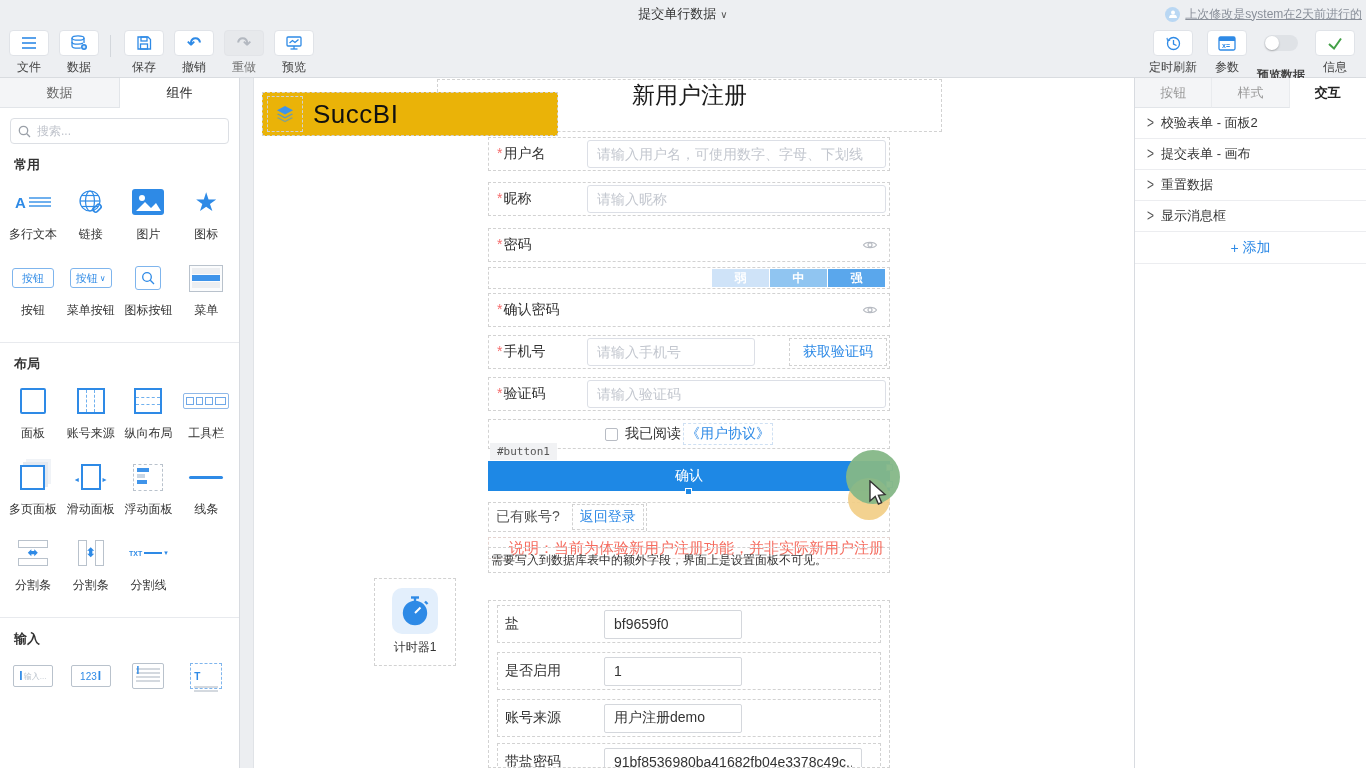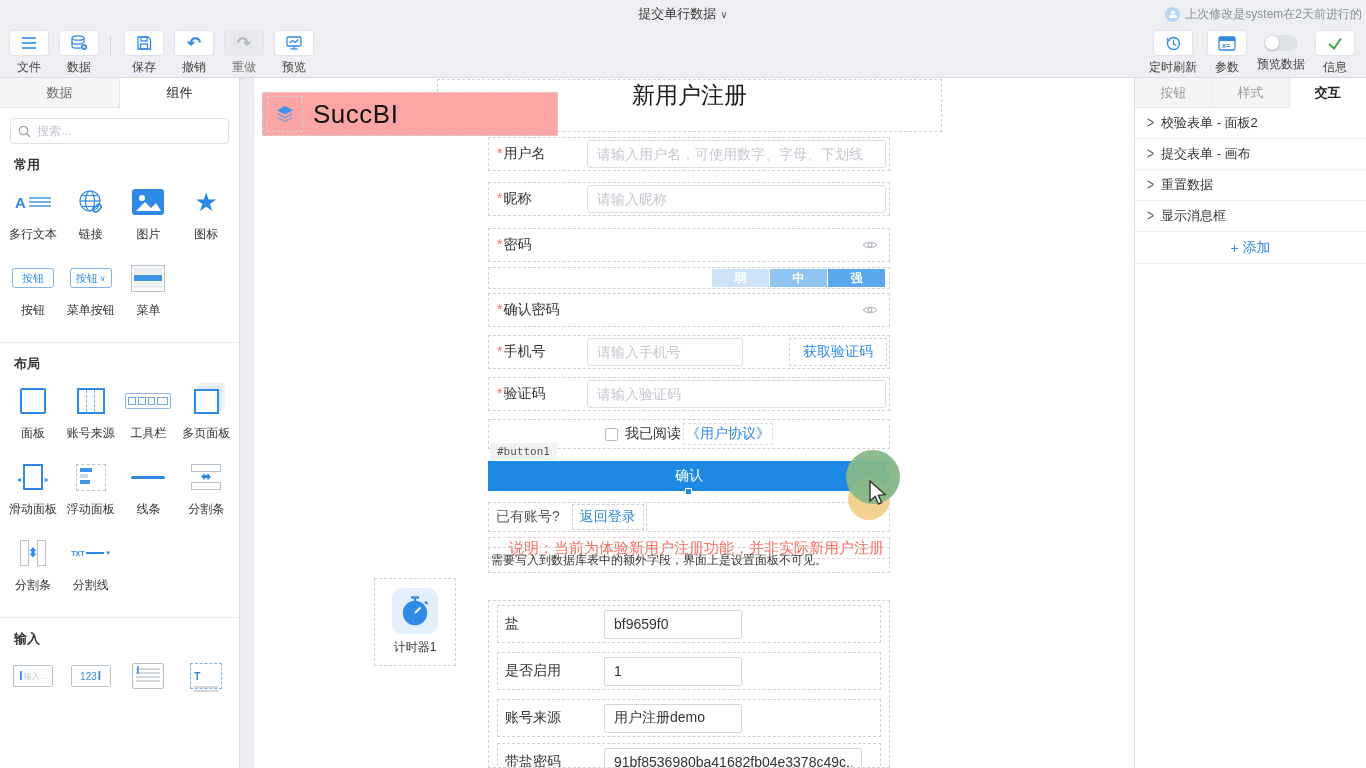--- a/index.html
+++ b/index.html
@@ -2,38 +2,38 @@
 <html><head>
 <meta charset="utf-8">
 <style>
   * { margin:0; padding:0; box-sizing:border-box; }
   html,body { width:1366px; height:768px; overflow:hidden; font-family:"Liberation Sans","DejaVu Sans",sans-serif; background:#fff; color:#333; }
   .abs { position:absolute; }
   
   #topbar { position:absolute; left:0; top:0; width:1366px; height:28px; background:#edeff2; }
   #topbar .title { position:absolute; left:0; right:0; top:0; height:28px; line-height:28px; text-align:center; font-size:13px; color:#333; }
   #topbar .caret { font-size:10px; color:#555; margin-left:4px; }
-  #topbar .meta { position:absolute; right:4px; top:0; height:28px; display:flex; align-items:center; gap:5px; font-size:12px; color:#8a909a; }
+  #topbar .meta { position:absolute; right:4px; top:0; height:28px; display:flex; align-items:center; gap:5px; font-size:12px; color:#8a909a;text-decoration:underline; }
   .avatar { width:15px; height:15px; border-radius:50%; background:#b9d7f3; display:flex; align-items:center; justify-content:center; }
   
   #toolbar { position:absolute; left:0; top:28px; width:1366px; height:50px; background:#edeff2; border-bottom:1px solid #d9dce0; }
   .tb-group { position:absolute; top:2px; display:flex; align-items:flex-start; }
   .tb-left { left:4px; } .tb-right { right:6px; }
   .tbtn { width:50px; text-align:center; cursor:pointer; }
   .tbtn .box { width:40px; height:26px; margin:0 auto; background:#fff; border:1px solid #e0e3e8; border-radius:4px; display:flex; align-items:center; justify-content:center; }
   .tbtn .lbl { font-size:12px; color:#444; margin-top:3px; white-space:nowrap; }
   .tbtn.disabled .box { background:#e7e9ec; border-color:#e2e4e8; }
   .tbtn.disabled .lbl { color:#737373; }
   .tbtn.wide { width:58px; }
   .tb-sep { width:1px; height:22px; background:#d3d7dc; margin:5px 8px 0 6px; }
   .glyph-blue { color:#2e8ae6; font-size:17px; line-height:1; font-weight:bold; }
   .glyph-gray { color:#b3b8c0; font-size:17px; line-height:1; font-weight:bold; }
   .toggle { width:34px; height:16px; border-radius:8px; background:#dfe2e6; position:relative; margin:5px auto 0; }
   .toggle .knob { position:absolute; left:1px; top:1px; width:14px; height:14px; border-radius:50%; background:#fff; box-shadow:0 1px 2px rgba(0,0,0,.25); }
-  .tbtn.toggle-btn .lbl { margin-top:5px; }
+  .tbtn.toggle-btn .lbl { margin-top:16px;font-weight:bold; }
   
   #lsb { position:absolute; left:0; top:78px; width:240px; height:690px; background:#fff; border-right:1px solid #d8dbe0; overflow:hidden; }
   #lsb .tabs { display:flex; height:30px; }
   #lsb .tab { flex:1; text-align:center; line-height:29px; font-size:13px; cursor:pointer; }
   #lsb .tab.inactive { background:#f4f5f7; color:#666; border-bottom:1px solid #e2e5e9; border-right:1px solid #e2e5e9; }
   #lsb .tab.active { background:#fff; color:#222; }
   .searchwrap { margin:10px 10px 4px; height:26px; border:1px solid #dcdfe4; border-radius:4px; display:flex; align-items:center; padding:0 7px; background:#fff; }
   .searchwrap input { border:none; outline:none; flex:1; font-size:12px; margin-left:6px; color:#333; background:transparent; font-family:inherit; }
   .searchwrap input::placeholder { color:#c0c4cc; }
   .sec-title { font-size:13px; font-weight:bold; color:#333; margin:12px 0 2px 14px; }
@@ -93,31 +93,31 @@
   .i-minput i { display:block; height:2px; background:#d4d9df; margin:2px 0; }
   .i-rinput { width:32px; height:26px; border:1px dashed #7fb5ed; padding:2px 3px; text-align:left; }
   .i-rinput .t { color:#2e8ae6; font-weight:bold; font-size:10px; line-height:8px; }
   .i-rinput i { display:block; height:2px; background:#d4d9df; margin:2px 0; }
   
   #canvas { position:absolute; left:240px; top:78px; width:894px; height:690px; background:#fff; overflow:hidden; }
   #canvas .gutter { position:absolute; left:0; top:0; width:14px; height:690px; background:#eceef1; border-right:1px solid #e0e3e7; }
   .dashed { border:1px dashed #d2d2d2; }
   #title-panel { left:197px; top:1px; width:505px; height:53px; }
   #form-title { position:absolute; left:197px; top:2px; width:505px; text-align:center; font-size:23px; color:#1a1a1a; }
-  #logo-box { left:22px; top:14px; width:296px; height:44px; background:#fca5a5; }
+  #logo-box { left:22px; top:14px; width:296px; height:44px; background:#eab308; }
   #logo-icon-box { left:4px; top:3px; width:36px; height:36px; border:1px dashed #d2d2d2; display:flex; align-items:center; justify-content:center; }
   #logo-text { left:50px; top:0; line-height:42px; font-size:26px; color:#111; letter-spacing:.5px; }
   .frow { position:absolute; left:248px; width:402px; height:34px; border:1px dashed #d2d2d2; display:flex; align-items:center; background:#fff; }
   .flabel { width:98px; padding-left:8px; font-size:14px; color:#333; white-space:nowrap; }
   .flabel em { color:#f56c6c; font-style:normal; margin-right:1px; }
   .finput { flex:1; height:28px; margin:2px 3px 2px 0; border:1px solid #dcdfe6; border-radius:3px; padding:0 30px 0 9px; font-size:14px; color:#333; outline:none; font-family:inherit; min-width:0; }
   .finput::placeholder { color:#c3c7cf; }
   .finput.noeye { padding-right:9px; }
   .eye { position:absolute; right:11px; top:9px; }
-  .finput.phone { flex:none; width:156px; }
+  .finput.phone { flex:none; width:168px; }
   .getcode { position:absolute; right:2px; top:2px; bottom:2px; width:98px; border:1px dashed #d2d2d2; display:flex; align-items:center; justify-content:center; color:#2e8ae6; font-size:14px; cursor:pointer; }
   #strength-row { left:248px; top:189px; width:402px; height:22px; border:1px dashed #d2d2d2; position:absolute; display:flex; justify-content:flex-end; align-items:center; gap:1px; padding-right:4px; }
   .sseg { width:57px; height:18px; color:#fff; font-size:12px; font-weight:bold; text-align:center; line-height:18px; }
   #chk-row { left:248px; top:341px; width:402px; height:30px; position:absolute; border:1px dashed #d2d2d2; display:flex; align-items:center; justify-content:center; font-size:14px; }
   #chk-row .cb { width:13px; height:13px; border:1px solid #b8bcc4; border-radius:2px; background:#fff; margin-right:7px; }
   #chk-row .lk { color:#2e8ae6; border:1px dashed #cfe0f3; padding:1px 2px; margin-left:2px; cursor:pointer; }
   #btn-tag { left:250px; top:365px; height:17px; padding:0 7px; background:#f1f2f4; color:#555; font-size:11px; line-height:17px; font-family:"DejaVu Sans Mono","Liberation Mono",monospace; position:absolute; }
   #confirm-btn { left:248px; top:383px; width:402px; height:30px; background:#1e88e5; color:#fff; font-size:14px; display:flex; align-items:center; justify-content:center; position:absolute; cursor:pointer; }
   .hdl { position:absolute; width:7px; height:7px; background:#fff; border:1px solid #8fbce8; }
   .hdl.bc { left:50%; margin-left:-4px; bottom:-4px; background:#1e88e5; border-color:#fff; }
@@ -370,20 +370,31 @@
       <div class="ico">
           <span class="i-btnbox">
             <span>按钮</span>
             <span class="dn">∨</span>
           </span>
         </div>
       <div class="plabel">菜单按钮</div>
     </div>
     <div class="pitem">
       <div class="ico">
+          <span class="i-iconbtn">
+        <svg width="14" height="14" viewBox="0 0 14 14">
+              <circle cx="6" cy="6" r="4.3" fill="none" stroke="#2e8ae6" stroke-width="1.3"></circle>
+              <line x1="9.3" y1="9.3" x2="13" y2="13" stroke="#2e8ae6" stroke-width="1.3"></line>
+            </svg>
+      </span>
+        </div>
+      <div class="plabel">图标按钮</div>
+    </div>
+    <div class="pitem">
+      <div class="ico">
           <span class="i-menu">
             <i class="off"></i>
             <i class="on"></i>
             <i class="off"></i>
           </span>
         </div>
       <div class="plabel">菜单</div>
     </div>
   </div>
 
@@ -397,20 +408,29 @@
       <div class="plabel">面板</div>
     </div>
     <div class="pitem">
       <div class="ico">
           <span class="i-hlay">
             <i></i>
             <i></i>
           </span>
         </div>
       <div class="plabel">账号来源</div>
+    </div>
+    <div class="pitem">
+      <div class="ico">
+          <span class="i-vlay">
+            <i></i>
+            <i></i>
+          </span>
+        </div>
+      <div class="plabel">纵向布局</div>
     </div>
     <div class="pitem">
       <div class="ico">
           <span class="i-toolbar">
             <i></i>
             <i></i>
             <i></i>
             <i class="w"></i>
           </span>
         </div>

